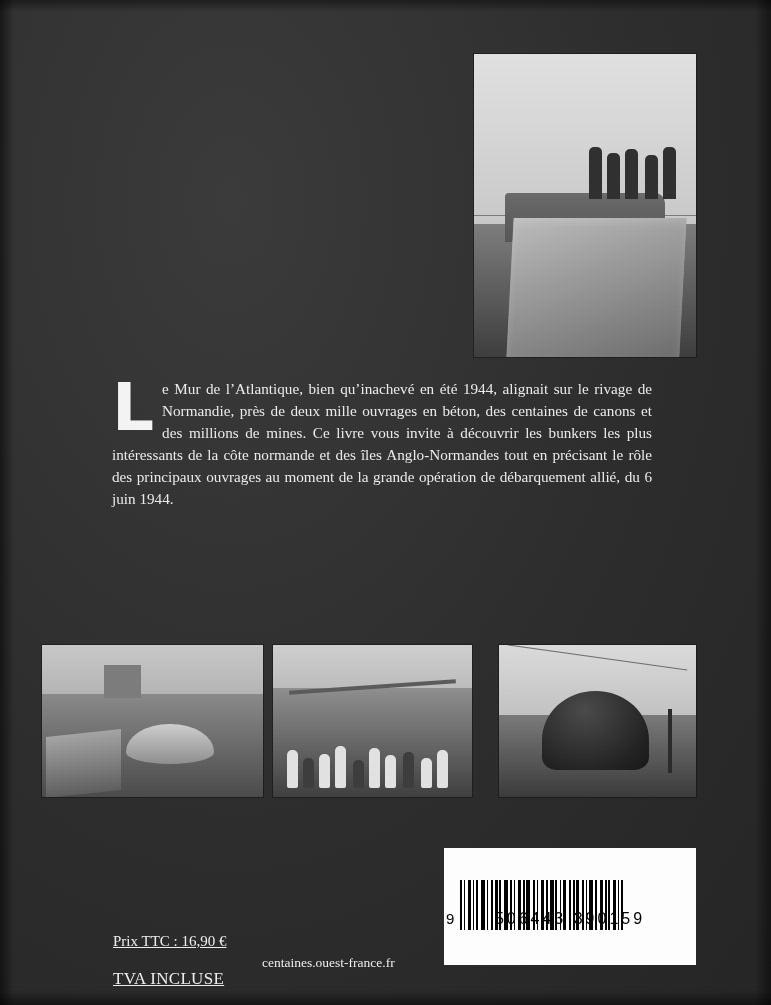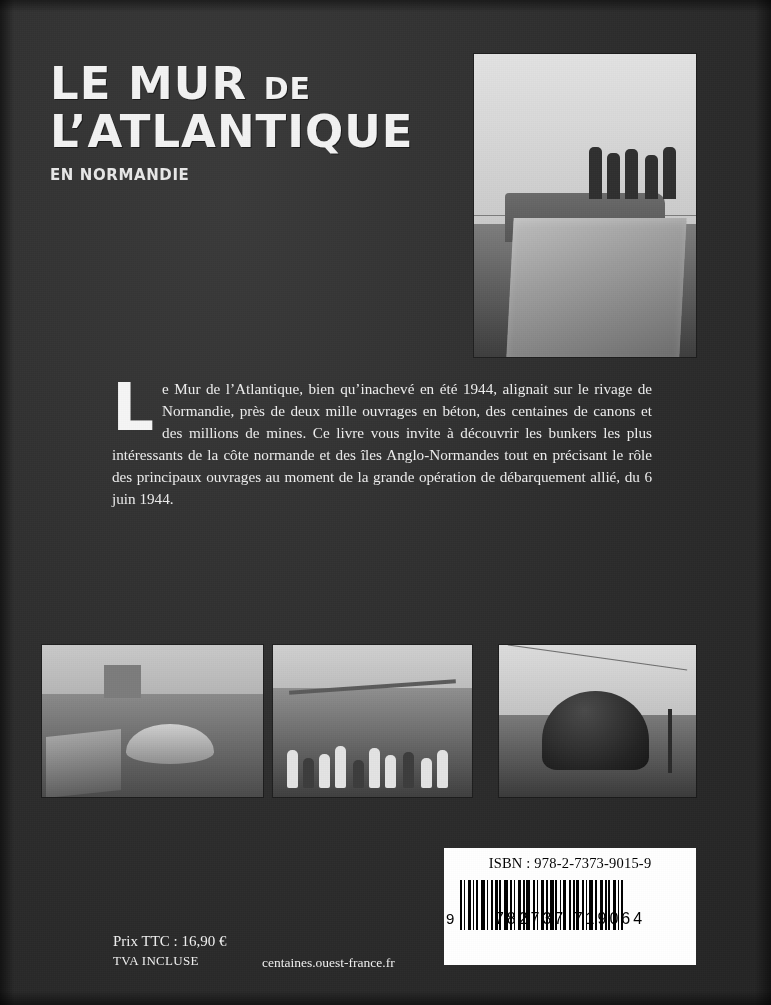--- a/index.html
+++ b/index.html
@@ -214,23 +214,24 @@
     margin: 4px 8px 0 0;
   }
 
   
   .price-block {
     position: absolute;
     left: 113px;
     top: 933px;
     color: #f0f0f0;
     font-family: "Liberation Serif", serif;
+    text-decoration: underline;
   }
   .price-main { font-size: 15px; }
-  .price-sub { font-size: 13px; letter-spacing: 0.3px; margin-top: 3px; }
+  .price-sub { font-size: 17px; letter-spacing: 0.3px; margin-top: 19px; }
 
   .website {
     position: absolute;
     left: 262px;
     top: 955px;
     color: #f0f0f0;
     font-size: 13.5px;
     font-family: "Liberation Serif", serif;
   }
 
@@ -315,25 +316,20 @@
     position: absolute; left: 0; right: 0; bottom: 0; height: 14px;
     background: linear-gradient(0deg, rgba(0,0,0,0.5), rgba(0,0,0,0));
     pointer-events: none;
   }
 </style>
 </head>
 <body>
 
 <div class="cover">
 
-  <div class="title-block">
-    <div class="title-line1"><span>LE MUR </span><span class="title-small">DE</span></div>
-    <div class="title-line2">L’ATLANTIQUE</div>
-    <div class="subtitle">EN NORMANDIE</div>
-  </div>
 
   <div class="photo" id="photo-main">
     <div class="sky"></div>
     <div class="horizon"></div>
     <div class="ground"></div>
     <div class="bunker-top"></div>
     <div class="bunker"></div>
     <div class="figures">
       <span class="fig" style="left:0px;height:52px;"></span>
       <span class="fig" style="left:18px;height:46px;"></span>
@@ -382,21 +378,20 @@
   </div>
 
   <div class="price-block">
     <div class="price-main">Prix TTC : 16,90 €</div>
     <div class="price-sub">TVA INCLUSE</div>
   </div>
 
   <div class="website">centaines.ouest-france.fr</div>
 
   <div class="isbn-panel">
-    <div class="isbn-text">ISBN : 978-2-7373-9015-9</div>
     <div class="barcode">
       <i style="width:2px"></i>
         <i style="width:2px;background:#fff"></i>
         <i style="width:1px"></i>
         <i style="width:3px;background:#fff"></i>
       <i style="width:3px"></i>
         <i style="width:2px;background:#fff"></i>
         <i style="width:1px"></i>
         <i style="width:2px;background:#fff"></i>
       <i style="width:2px"></i>
@@ -459,21 +454,21 @@
         <i style="width:1px;background:#fff"></i>
         <i style="width:2px"></i>
         <i style="width:3px;background:#fff"></i>
       <i style="width:3px"></i>
         <i style="width:2px;background:#fff"></i>
         <i style="width:1px"></i>
         <i style="width:2px;background:#fff"></i>
       <i style="width:2px"></i>
     </div>
     <div class="barcode-digit-left">9</div>
-    <div class="barcode-digits">782737 719064</div>
+    <div class="barcode-digits">506443 390159</div>
   </div>
 
   <div class="grain"></div>
   <div class="edge-left"></div>
   <div class="edge-right"></div>
   <div class="edge-top"></div>
   <div class="edge-bottom"></div>
 </div>
 
 </body></html>

